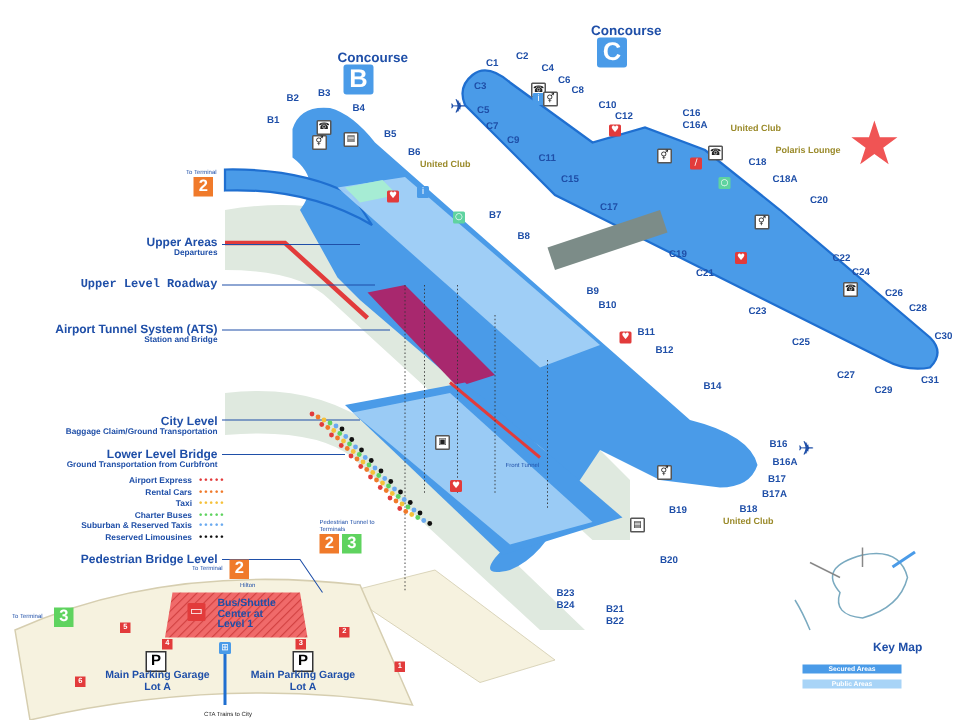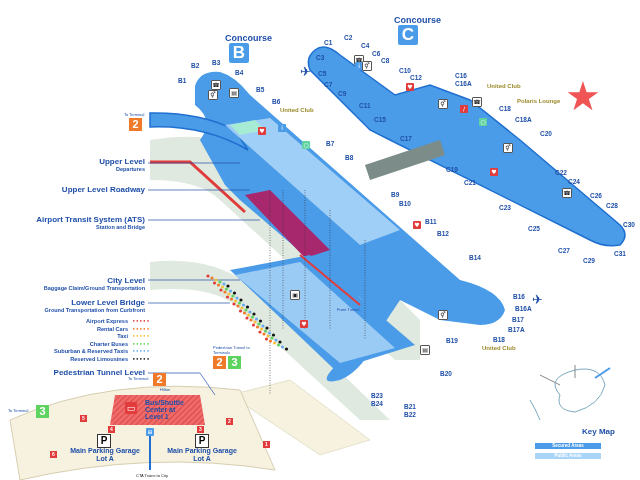--- a/index.html
+++ b/index.html
@@ -226,37 +226,37 @@
 <div class="club" style="left:280px;top:107px;">United Club</div>
 <div class="club" style="left:487px;top:83px;">United Club</div>
 <div class="club" style="left:517px;top:98px;">Polaris Lounge</div>
 <div class="club" style="left:482px;top:345px;">United Club</div>
 <div class="star" style="left:565px;top:76px;">★</div>
 
 <div class="plane" style="left:300px;top:64px;">✈</div>
 <div class="plane" style="left:532px;top:292px;">✈</div>
 
 <div class="lbl lvl-title" style="left:40px;top:157px;width:105px;">
-  <span>Upper Level</span>
+  <span>Upper Areas</span>
   <span class="lvl-sub">Departures</span>
 </div>
-<div class="lbl lvl-title" style="left:20px;top:185px;width:125px;">Upper Level Roadway</div>
+<div class="lbl lvl-title" style="left:20px;top:185px;width:125px;font-family:Liberation Mono, monospace;">Upper Level Roadway</div>
 <div class="lbl lvl-title" style="left:0px;top:215px;width:145px;">
-  <span>Airport Transit System (ATS)</span>
+  <span>Airport Tunnel System (ATS)</span>
   <span class="lvl-sub">Station and Bridge</span>
 </div>
 <div class="lbl lvl-title" style="left:0px;top:276px;width:145px;">
   <span>City Level</span>
   <span class="lvl-sub">Baggage Claim/Ground Transportation</span>
 </div>
 <div class="lbl lvl-title" style="left:0px;top:298px;width:145px;">
   <span>Lower Level Bridge</span>
   <span class="lvl-sub">Ground Transportation from Curbfront</span>
 </div>
-<div class="lbl lvl-title" style="left:20px;top:368px;width:125px;">Pedestrian Tunnel Level</div>
+<div class="lbl lvl-title" style="left:20px;top:368px;width:125px;">Pedestrian Bridge Level</div>
 
 <div id="gt-legend">
     <div class="legend-row" style="left: 0px; top: 318px; width: 128px;">Airport Express</div>
     <div class="legend-dots" style="top: 317px; color: rgb(226, 59, 59);">•••••</div>
     <div class="legend-row" style="left: 0px; top: 325.5px; width: 128px;">Rental Cars</div>
     <div class="legend-dots" style="top: 324.5px; color: rgb(240, 122, 42);">•••••</div>
     <div class="legend-row" style="left: 0px; top: 333px; width: 128px;">Taxi</div>
     <div class="legend-dots" style="top: 332px; color: rgb(245, 193, 58);">•••••</div>
     <div class="legend-row" style="left: 0px; top: 340.5px; width: 128px;">Charter Buses</div>
     <div class="legend-dots" style="top: 339.5px; color: rgb(95, 211, 95);">•••••</div>

